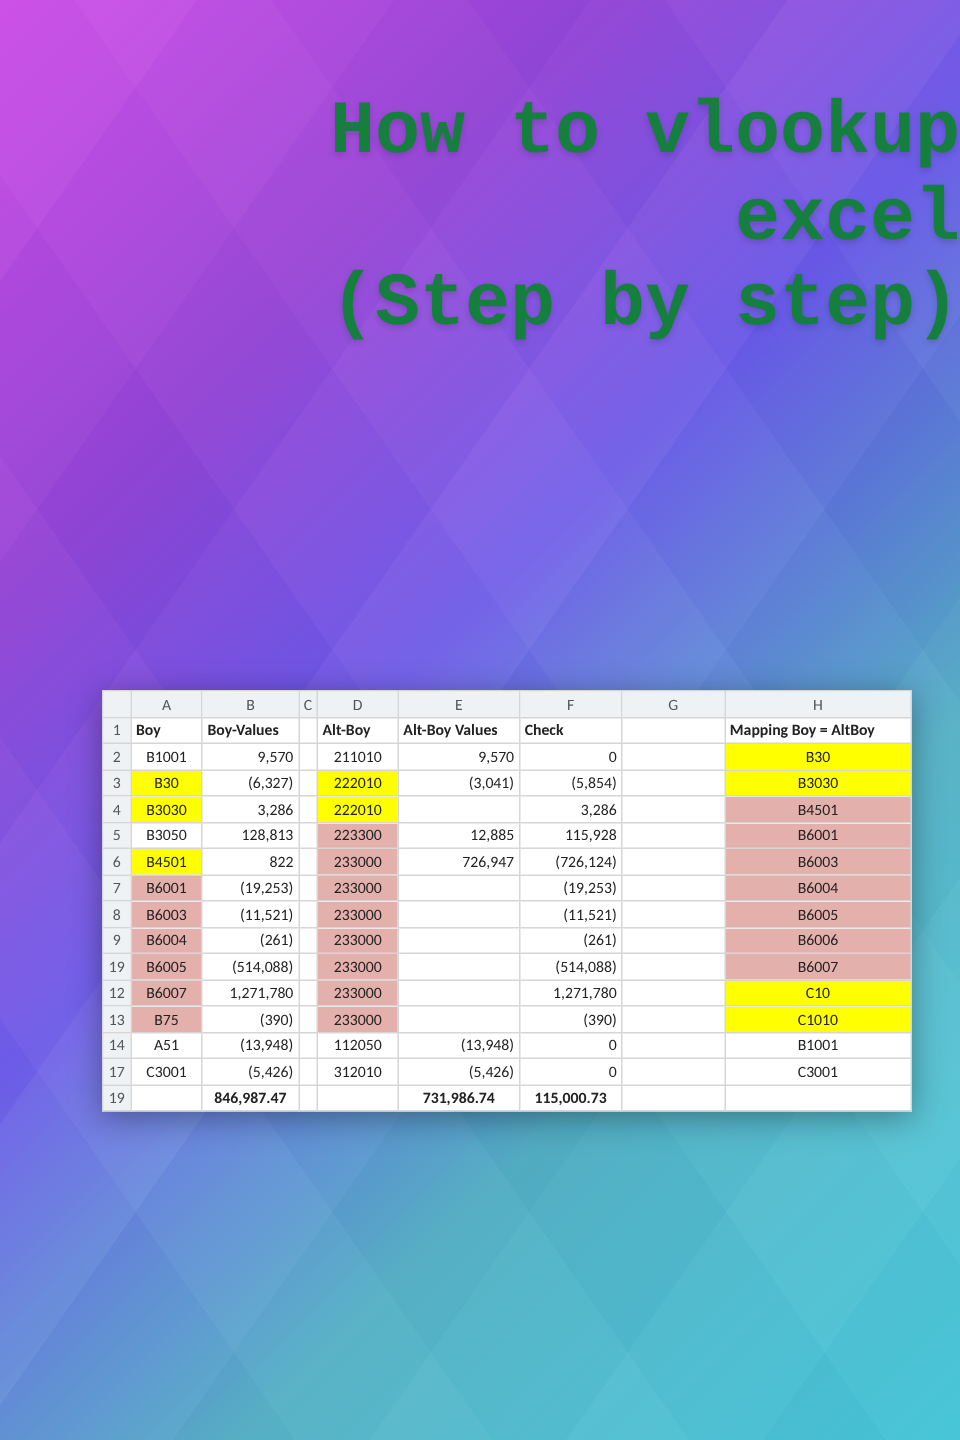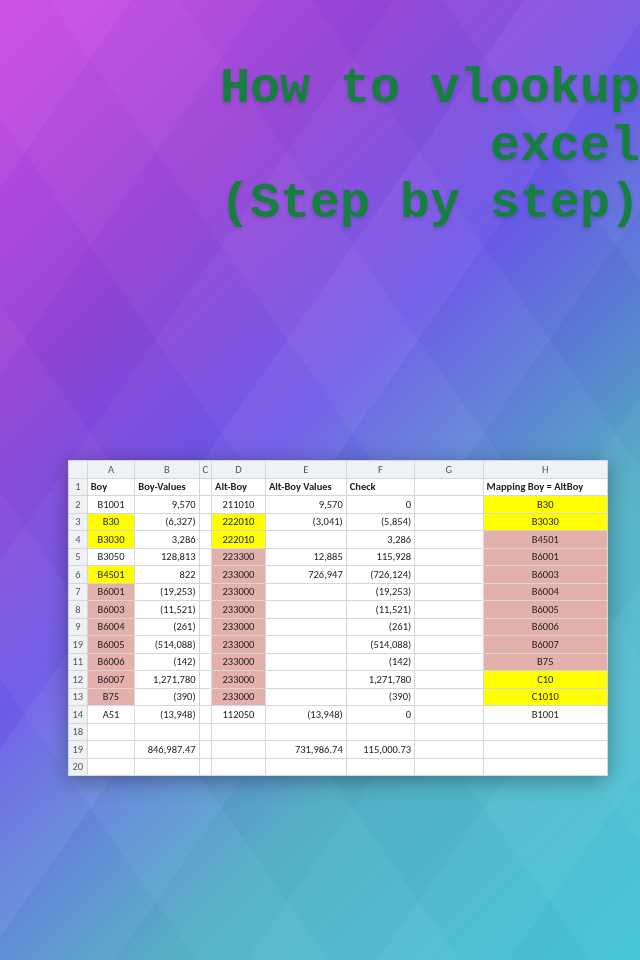--- a/index.html
+++ b/index.html
@@ -69,21 +69,21 @@
     background: #eef2f5;
     color: #555;
     font-weight: normal;
     text-align: center;
   }
   .num { text-align: right; }
   .txt { text-align: center; }
   .hdr { font-weight: bold; text-align: left; }
   .hl-y { background: #ffff00; }
   .hl-p { background: #e4b0ac; }
-  .bold { font-weight: normal; }
+  .bold { font-weight: bold; text-align: center; }
   col.cRow { width: 18px; }
   col.cA { width: 46px; }
   col.cB { width: 62px; }
   col.cC { width: 12px; }
   col.cD { width: 52px; }
   col.cE { width: 78px; }
   col.cF { width: 66px; }
   col.cG { width: 66px; }
   col.cH { width: 120px; }
 </style>
@@ -227,31 +227,20 @@
           <td class="txt hl-p">B6005</td>
           <td class="num">(514,088)</td>
           <td class=""></td>
           <td class="txt hl-p">233000</td>
           <td class="num"></td>
           <td class="num">(514,088)</td>
           <td class=""></td>
           <td class="txt hl-p">B6007</td>
         </tr>
         <tr>
-          <th class="rowhdr">11</th>
-          <td class="txt hl-p">B6006</td>
-          <td class="num">(142)</td>
-          <td class=""></td>
-          <td class="txt hl-p">233000</td>
-          <td class="num"></td>
-          <td class="num">(142)</td>
-          <td class=""></td>
-          <td class="txt hl-p">B75</td>
-        </tr>
-        <tr>
           <th class="rowhdr">12</th>
           <td class="txt hl-p">B6007</td>
           <td class="num">1,271,780</td>
           <td class=""></td>
           <td class="txt hl-p">233000</td>
           <td class="num"></td>
           <td class="num">1,271,780</td>
           <td class=""></td>
           <td class="txt hl-y">C10</td>
         </tr>
@@ -271,47 +260,36 @@
           <td class="txt">A51</td>
           <td class="num">(13,948)</td>
           <td class=""></td>
           <td class="txt">112050</td>
           <td class="num">(13,948)</td>
           <td class="num">0</td>
           <td class=""></td>
           <td class="txt">B1001</td>
         </tr>
         <tr>
-          <th class="rowhdr">18</th>
-          <td class=""></td>
-          <td class=""></td>
-          <td class=""></td>
-          <td class=""></td>
-          <td class=""></td>
-          <td class=""></td>
-          <td class=""></td>
-          <td class=""></td>
+          <th class="rowhdr">17</th>
+          <td class="txt">C3001</td>
+          <td class="num">(5,426)</td>
+          <td class=""></td>
+          <td class="txt">312010</td>
+          <td class="num">(5,426)</td>
+          <td class="num">0</td>
+          <td class=""></td>
+          <td class="txt">C3001</td>
         </tr>
         <tr>
           <th class="rowhdr">19</th>
           <td class=""></td>
           <td class="num bold">846,987.47</td>
           <td class=""></td>
           <td class=""></td>
           <td class="num bold">731,986.74</td>
           <td class="num bold">115,000.73</td>
-          <td class=""></td>
-          <td class=""></td>
-        </tr>
-        <tr>
-          <th class="rowhdr">20</th>
-          <td class=""></td>
-          <td class=""></td>
-          <td class=""></td>
-          <td class=""></td>
-          <td class=""></td>
-          <td class=""></td>
           <td class=""></td>
           <td class=""></td>
         </tr>
       </tbody>
   </table>
 </div>
 
 </body></html>

